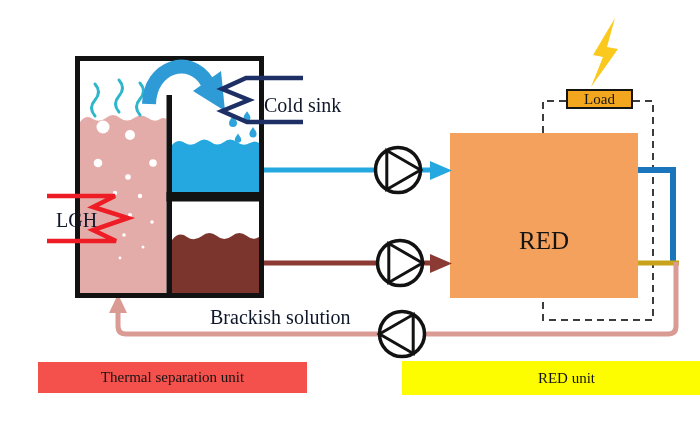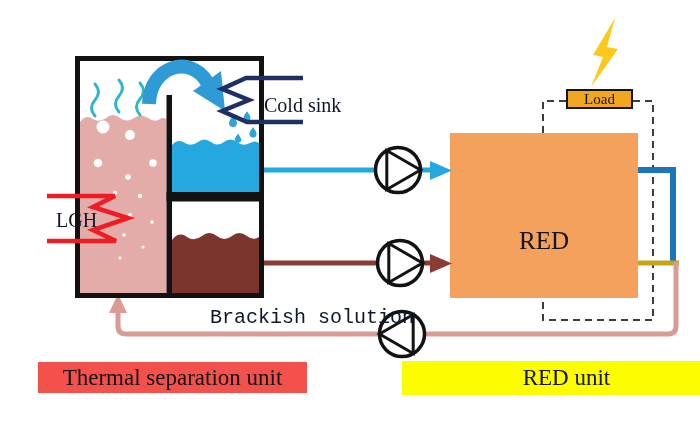--- a/index.html
+++ b/index.html
@@ -7,21 +7,21 @@
          font-family:"Liberation Serif","DejaVu Serif",serif;color:#141414;}
   .stage svg{position:absolute;left:0;top:0;}
   .lbl{position:absolute;font-size:20px;white-space:nowrap;color:#0f172a;}
   .load-box{position:absolute;left:566px;top:89px;width:67px;height:20px;
             background:#F2A71E;border:2px solid #141414;box-sizing:border-box;
             display:flex;align-items:center;justify-content:center;
             font-size:15px;line-height:1;}
   .red-label{position:absolute;left:450px;top:133px;width:188px;height:133px;
              display:flex;align-items:center;justify-content:center;font-size:25px;margin-top:41px;}
   .caption{position:absolute;display:flex;align-items:center;justify-content:center;
-           font-size:23px;}
+           font-size:15px;}
   .caption.thermal{left:38px;top:362px;width:269px;height:31px;background:#F4504C;}
   .caption.redunit{left:402px;top:361px;width:329px;height:34px;background:#FDFD00;}
 </style>
 </head>
 <body>
 
 <div class="stage">
 
   <svg width="700" height="433" viewBox="0 0 700 433">
 
@@ -103,20 +103,20 @@
     <g>
       <circle cx="402" cy="334" r="22.5" fill="#ffffff" stroke="#121212" stroke-width="3.5"></circle>
       <polygon points="379.5,334 413.2,314.5 413.2,353.5" fill="#ffffff" stroke="#121212" stroke-width="3"></polygon>
     </g>
 
     <polygon points="615,18 593,55 603,57 591,87 618,49 607,47" fill="#FBC91D"></polygon>
   </svg>
 
   <div class="lbl" style="left:20px;top:209px;margin-left:36px;">LGH</div>
   <div class="lbl" style="left:264px;top:94px;">Cold sink</div>
-  <div class="lbl" style="left:210px;top:306px;font-family:Liberation Mono, monospace;">Brackish solution</div>
+  <div class="lbl" style="left:210px;top:306px;">Brackish solution</div>
 
   <div class="load-box">Load</div>
   <div class="red-label">RED</div>
 
   <div class="caption thermal">Thermal separation unit</div>
   <div class="caption redunit">RED unit</div>
 </div>
 
 </body></html>

